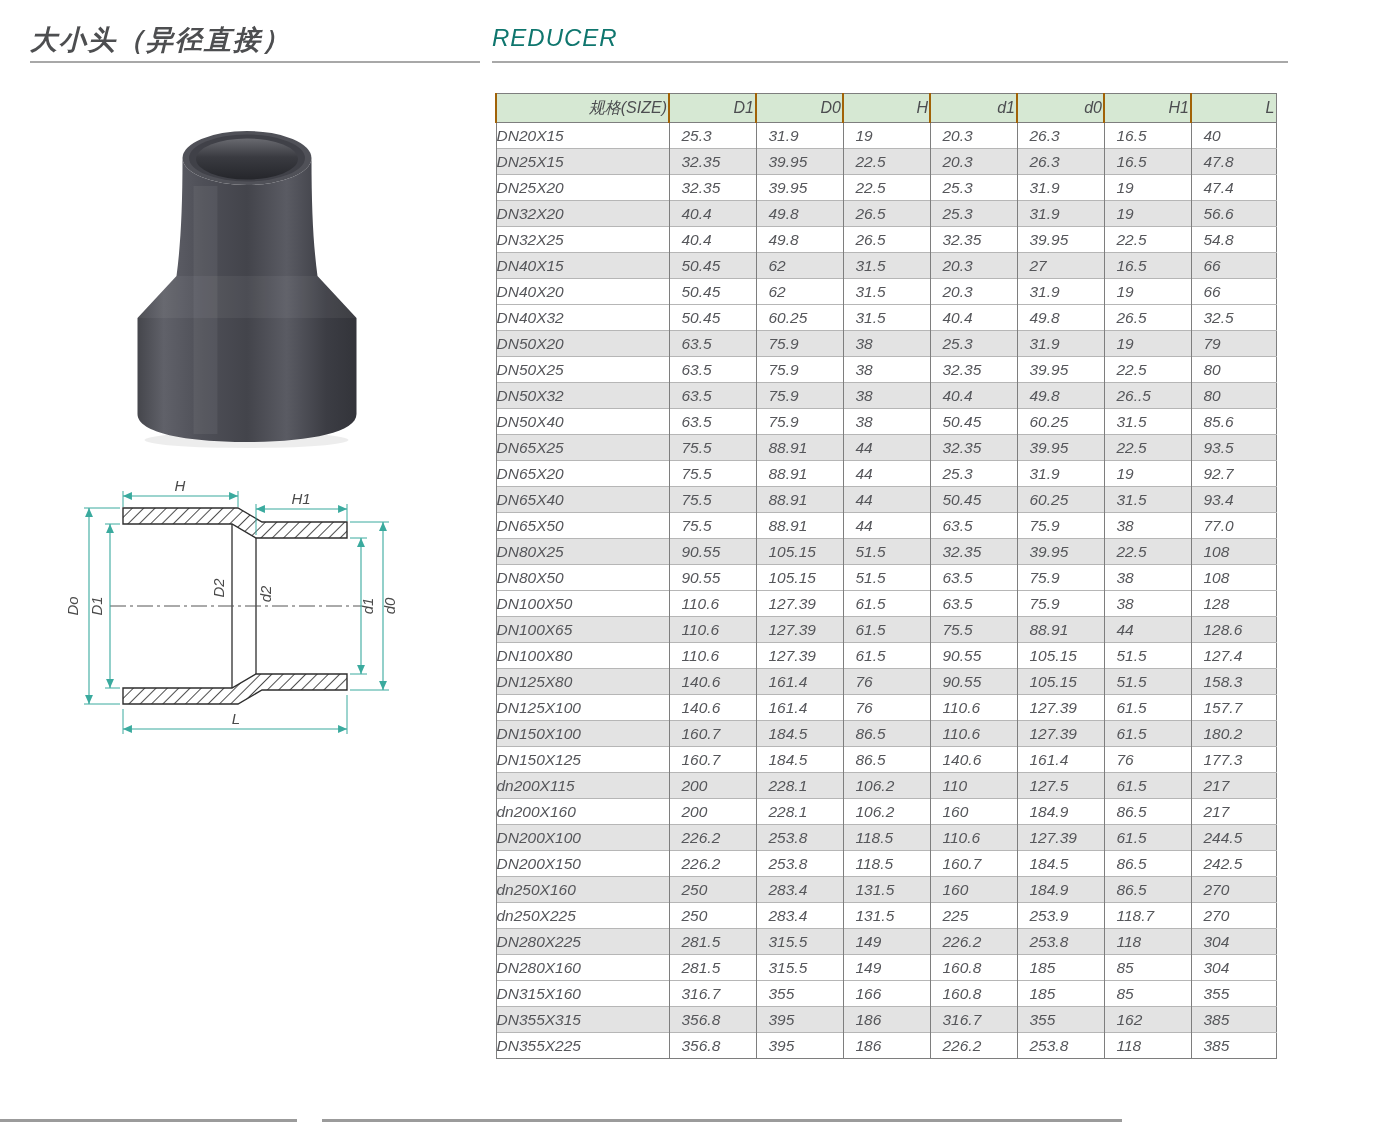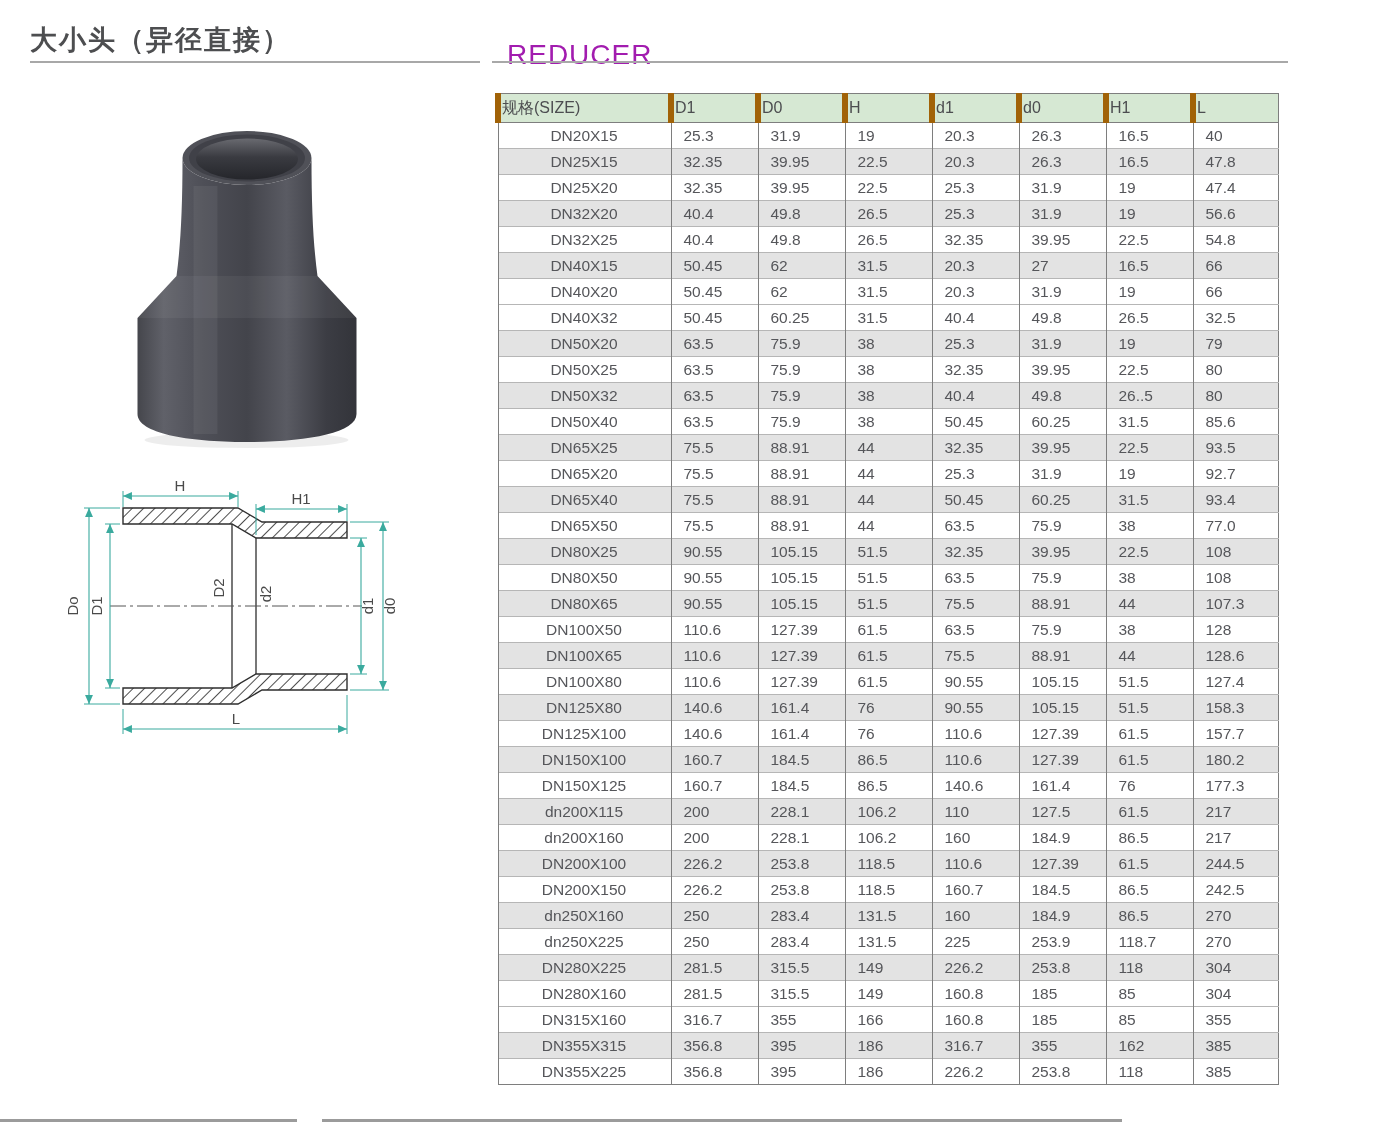--- a/index.html
+++ b/index.html
@@ -2,58 +2,59 @@
 <html><head>
 <meta charset="utf-8">
 <style>
   html,body{margin:0;padding:0;background:#ffffff;}
   .page{
     position:relative;
     width:1288px;height:1128px;
     background:#ffffff;
     font-family:"Liberation Sans", sans-serif;
     overflow:hidden;
+    font-style:italic;
   }
   
   .title-cn{
     position:absolute;left:30px;top:22px;margin:0;
     font-size:27px;font-weight:600;color:#4d4e50;letter-spacing:2px;
   }
   .title-en{
-    position:absolute;left:492px;top:24px;margin:15px;
-    font-size:28px;font-weight:500;color:#a21caf;letter-spacing:1px;
+    position:absolute;left:492px;top:24px;margin:0;
+    font-size:24px;font-weight:500;color:#0f766e;letter-spacing:1px;
   }
   .rule{position:absolute;height:2px;background:#a8a8a8;}
   .rule-cn{left:30px;top:61px;width:450px;}
   .rule-en{left:492px;top:61px;width:797px;}
   
   .photo-svg{position:absolute;left:128px;top:116px;}
   .diagram-svg{position:absolute;left:60px;top:478px;}
   
   table.spec{
     position:absolute;left:495px;top:93px;width:780px;
     border-collapse:collapse;table-layout:fixed;
     font-size:15.5px;color:#55565a;
     border:1px solid #7e7e7e;
   }
   table.spec th{
     background:#d6e8d3;
     font-weight:400;font-size:16px;color:#4c4d50;
-    height:26px;text-align:left;
-    border-left:6px solid #a16207;
+    height:26px;text-align:right;
+    border-left:2px solid #a16207;
     border-bottom:1px solid #7e7e7e;
   }
   table.spec td{
     height:23px;
     border-left:1px solid #7e7e7e;
     border-top:1px solid #b6b6b6;
     text-align:left;padding-left:12px;
     white-space:nowrap;overflow:hidden;
   }
-  table.spec td.col-size{text-align:center;padding-left:0;}
+  table.spec td.col-size{padding-left:0;}
   table.spec tr.stripe td{background:#e3e3e3;}
   
   .footer-bar{position:absolute;top:1119px;height:3px;background:#9b9b9b;}
   .footer-bar-left{left:0;width:297px;}
   .footer-bar-right{left:322px;width:800px;}
 </style>
 </head>
 <body>
 
 <div class="page">
@@ -351,30 +352,20 @@
         <tr>
           <td class="col-size">DN80X50</td>
           <td>90.55</td>
           <td>105.15</td>
           <td>51.5</td>
           <td>63.5</td>
           <td>75.9</td>
           <td>38</td>
           <td>108</td>
         </tr>
-        <tr class="stripe">
-          <td class="col-size">DN80X65</td>
-          <td>90.55</td>
-          <td>105.15</td>
-          <td>51.5</td>
-          <td>75.5</td>
-          <td>88.91</td>
-          <td>44</td>
-          <td>107.3</td>
-        </tr>
         <tr>
           <td class="col-size">DN100X50</td>
           <td>110.6</td>
           <td>127.39</td>
           <td>61.5</td>
           <td>63.5</td>
           <td>75.9</td>
           <td>38</td>
           <td>128</td>
         </tr>

